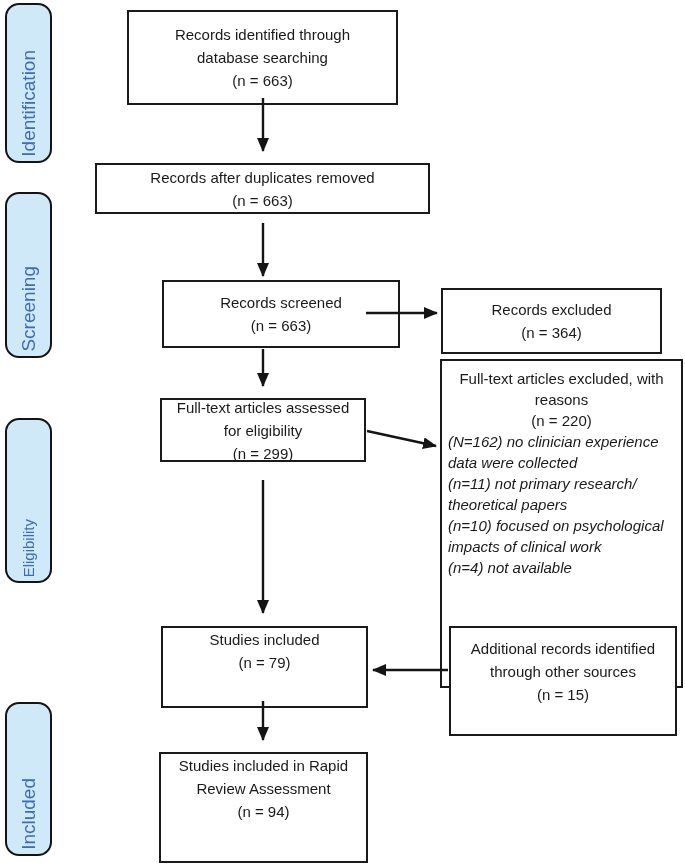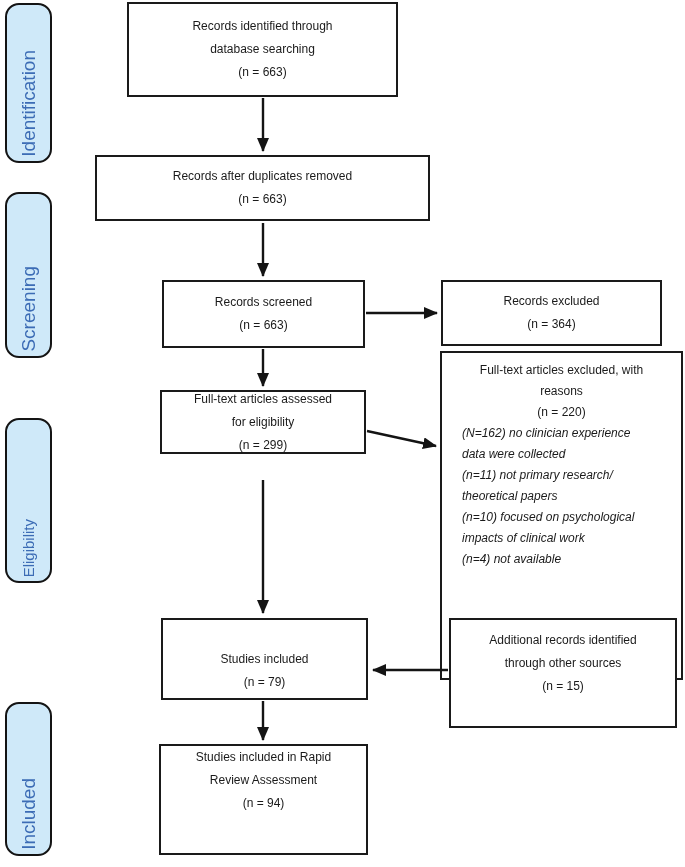--- a/index.html
+++ b/index.html
@@ -23,41 +23,41 @@
   #stage-identification { top:3px;   height:160px; }
   #stage-screening      { top:192px; height:166px; }
   #stage-eligibility    { top:418px; height:165px; }
   #stage-included       { top:702px; height:154px; }
 
   
   .fbox {
     position:absolute; background:#ffffff; border:2px solid #1a1a1a;
     box-sizing:border-box; display:flex; flex-direction:column;
     align-items:center; justify-content:center;
-    font-size:12px; line-height:23px; text-align:center;
+    font-size:15px; line-height:23px; text-align:center;margin-top:8px;
   }
   .fbox .line { white-space:nowrap; }
   .fbox.thick { border-width:2.5px; }
   .fbox.top { justify-content:flex-start; }
 
   #box-identified        { left:127px; top:2px;   width:271px; height:95px; }
-  #box-duplicates        { left:95px;  top:155px; width:335px; height:66px; }
-  #box-screened          { left:162px; top:280px; width:203px; height:68px; }
+  #box-duplicates        { left:95px;  top:155px; width:335px; height:51px; }
+  #box-screened          { left:162px; top:272px; width:238px; height:68px; }
   #box-records-excluded  { left:441px; top:280px; width:221px; height:66px; }
   #box-fulltext-assessed { left:160px; top:390px; width:206px; height:64px; }
   #box-fulltext-excluded { left:440px; top:351px; width:243px; height:329px;
                            justify-content:flex-start; padding-top:7px;
                            line-height:21px; }
   #box-additional        { left:449px; top:618px; width:228px; height:110px; padding-top:9px; }
-  #box-studies-included  { left:161px; top:618px; width:207px; height:82px;  padding-top:28px; }
+  #box-studies-included  { left:161px; top:618px; width:207px; height:82px;  padding-top:0; }
   #box-rapid-review      { left:159px; top:744px; width:209px; height:111px; }
 
   #box-fulltext-excluded .reason {
     font-style:italic; align-self:flex-start; text-align:left;
-    padding-left:20px; white-space:nowrap;
+    padding-left:6px; white-space:nowrap;
   }
 
   #arrow-layer { position:absolute; left:0; top:0; pointer-events:none; }
   #arrow-layer path.shaft { stroke:#141414; stroke-width:2.4; fill:none; }
 </style>
 </head>
 <body>
 
 <div id="canvas">
 

